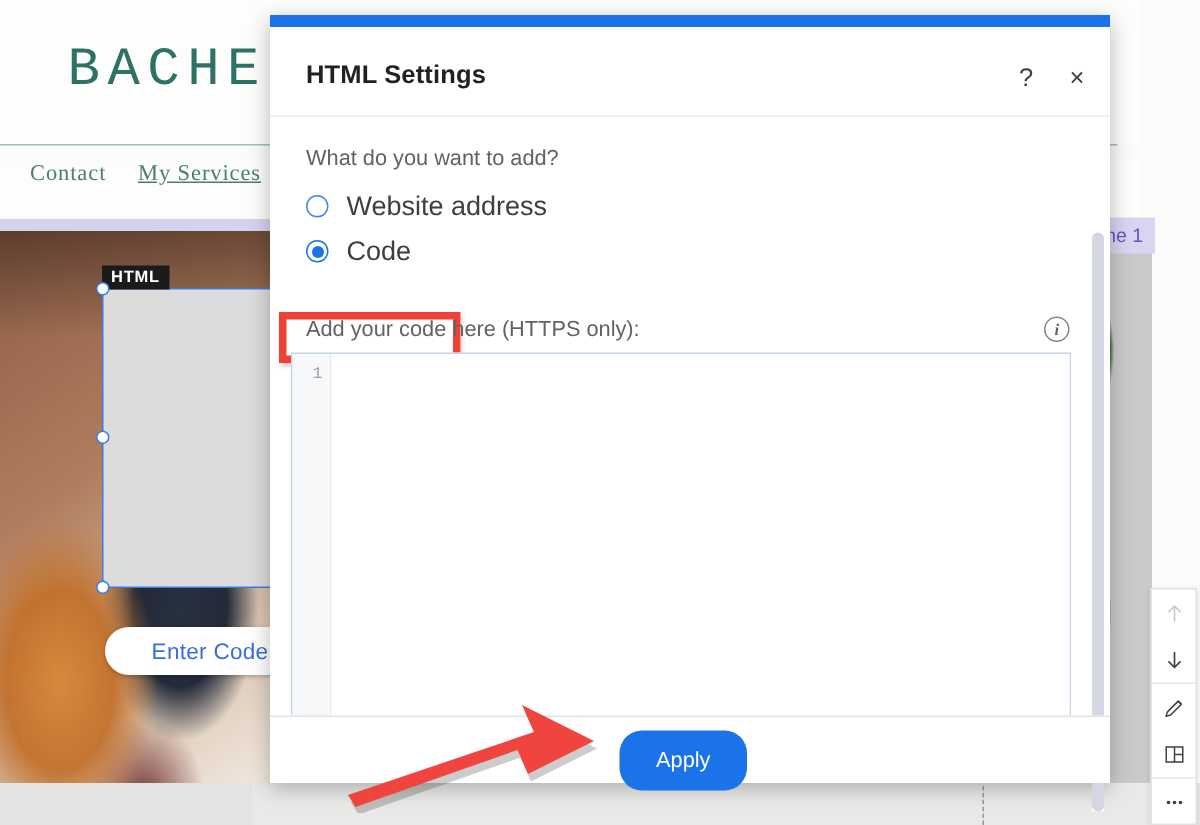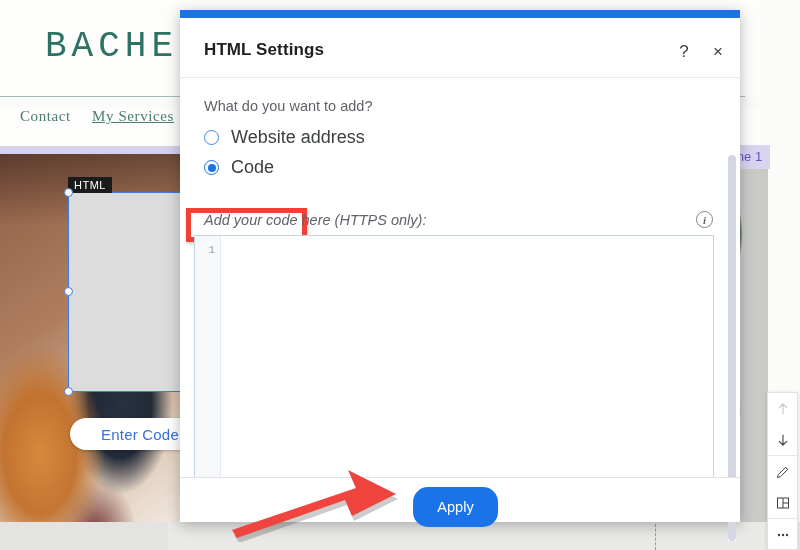--- a/index.html
+++ b/index.html
@@ -74,21 +74,21 @@
     background: linear-gradient(90deg, rgba(205,205,203,0) 0%, #cdcdcb 45%, #c9c9c7 100%);
   }
 
   
   .html-widget {
     position: absolute; left: 68px; top: 192px; width: 125px; height: 200px;
     background: #dcdcdc; border: 1px solid #3b7ddd;
   }
   .html-badge {
     position: absolute; left: 68px; top: 177px; height: 16px;
-    background: #1b1b1b; color: #ffffff; font-size: 11px; font-weight: 400;
+    background: #1b1b1b; color: #ffffff; font-size: 11px; font-weight: 700;
     letter-spacing: .5px; padding: 1px 6px 0 6px; line-height: 15px;
   }
   .handle {
     position: absolute; width: 9px; height: 9px; border-radius: 50%;
     background: #ffffff; border: 1.5px solid #3b7ddd;
   }
   .h-tl { left: 64px; top: 188px; }
   .h-ml { left: 64px; top: 287px; }
   .h-bl { left: 64px; top: 387px; }
 
@@ -177,21 +177,21 @@
 
   .highlight-box {
     position: absolute; left: 6px; top: 129px; width: 121px; height: 34px;
     border: 5px solid #ef4136; background: transparent;
     box-shadow: 1px 2px 3px rgba(0,0,0,.22);
     pointer-events: none;
   }
 
   .code-label {
     position: absolute; left: 24px; top: 133px;
-    font-size: 14.5px; color: #5f6368; font-style: italic;
+    font-size: 14.5px; color: #5f6368;
   }
   .info-icon {
     position: absolute; left: 516px; top: 132px; width: 17px; height: 17px;
     border: 1.3px solid #80868b; border-radius: 50%;
     color: #5f6368; font-size: 11px; font-style: italic; font-weight: 700;
     display: flex; align-items: center; justify-content: center;
     font-family: "Liberation Serif", serif;
   }
 
   .code-editor {

